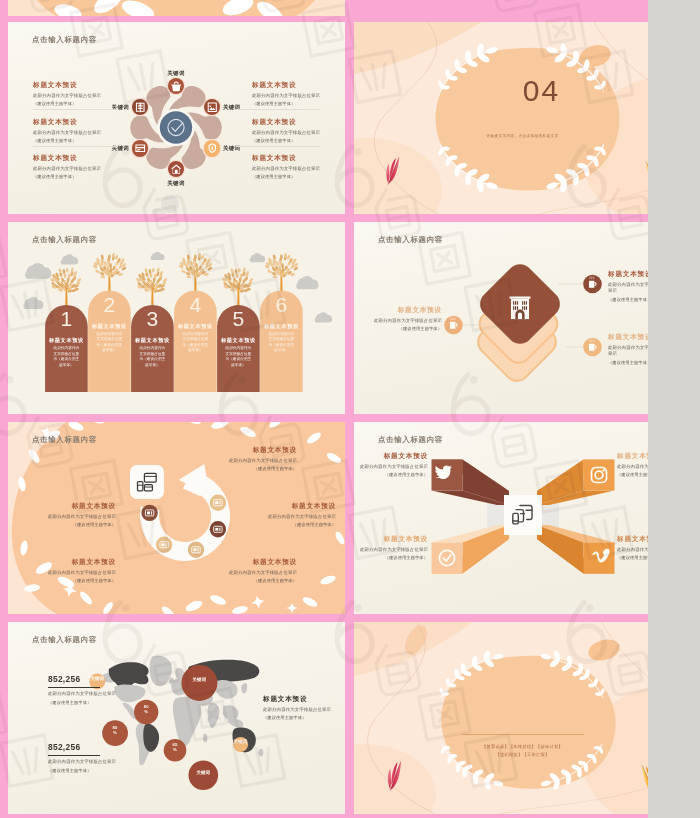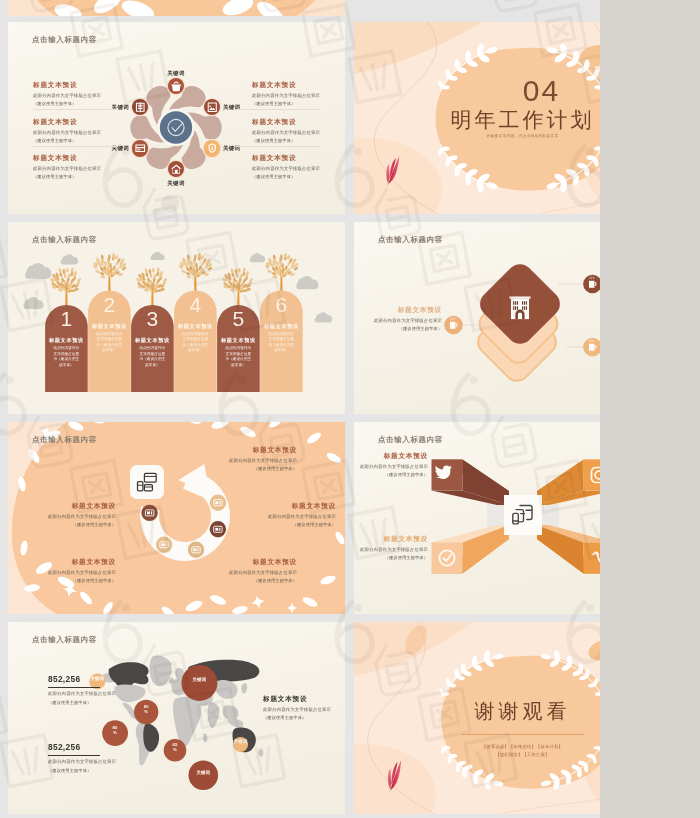--- a/index.html
+++ b/index.html
@@ -1,18 +1,18 @@
 <!DOCTYPE html>
 <html><head>
 <meta charset="utf-8">
 <title>PPT Template Preview</title>
 <style>
   html,body{margin:0;padding:0;}
   body{width:700px;height:818px;background:#d7d4cf;font-family:"Liberation Sans",sans-serif;overflow:hidden;}
-  #page{position:relative;width:600px;height:818px;overflow:hidden;background:#e5e5e5;}
+  #page{position:relative;width:648px;height:818px;overflow:hidden;background:#f9a8d4;}
   .slide{position:absolute;width:337px;height:192px;overflow:hidden;background:#f8f5ef;}
   .slide svg{display:block;position:absolute;top:0;left:0;}
   .wmlayer{position:absolute;top:0;left:0;width:700px;height:818px;pointer-events:none;z-index:60;opacity:.20;mix-blend-mode:multiply;}
   .sl-title{position:absolute;left:24px;top:13px;font-size:7.5px;font-weight:bold;color:#8b8075;letter-spacing:.6px;}
   .pw-ic{position:absolute;width:16.5px;height:16.5px;border-radius:50%;box-shadow:0 0 0 1.3px #fae0d2;}
   .pw-ic svg{width:16.5px;height:16.5px;display:block;}
   .pw-kw{position:absolute;font-size:5.5px;font-weight:bold;color:#3f3a34;letter-spacing:.3px;}
   .txtblk{position:absolute;width:94px;}
   .tb-t{font-size:6.6px;font-weight:bold;color:#a75c3e;letter-spacing:.8px;margin-bottom:2.6px;}
   .tb-b{font-size:4.4px;color:#5b554e;letter-spacing:.15px;line-height:1.5;}
@@ -265,21 +265,20 @@
           <path d="M1.6,6 L8,-57" stroke="#7a4234" stroke-width="0.5" fill="none" stroke-linecap="round"></path>
         </g>
         <g transform="translate(306,166) rotate(-20) scale(-0.52,0.52)">
           <path d="M2,4 C2.5,-10 3.5,-24 5,-35 C6,-44 7,-52 8.2,-57 C10.4,-48 12,-36 11.4,-23 C10.8,-11 6.5,-2 2,4 Z" fill="url(#fo1a)"></path>
           <path d="M1,3 C-3,-3 -7,-10 -9,-18 C-11,-26 -10.8,-33 -9,-38 C-6,-31 -2.5,-19 -0.2,-9 C0.5,-5 1,0 1,3 Z" fill="url(#fo1c)"></path>
           <path d="M0.8,-7 C-1.5,-17 -3,-29 -2.2,-39 C-1.5,-46 0.5,-51 2.2,-54 C2.8,-45 3.2,-31 2.9,-21 C2.6,-13 1.8,-9 0.8,-7 Z" fill="url(#fo1b)"></path>
           <path d="M1.6,6 L8,-57" stroke="#7a4234" stroke-width="0.5" fill="none" stroke-linecap="round"></path>
         </g>
       </svg>
     <div class="sec-num">04</div>
-    <div class="sec-head">明年工作计划</div>
     <div class="sec-sub">请替换文字内容，点击添加相关标题文字</div>
   </div>
 
   <div class="slide" id="s3" style="left:8px;top:222px;">
     <svg width="337" height="192" viewBox="0 0 337 192">
         <rect width="337" height="192" fill="#f6f2e8"></rect>
         <defs>
           <g id="tr1">
             <path d="M-1.15,0.5 L-0.8,-16 L0.8,-16 L1.15,0.5 Z" fill="#e8982f"></path>
             <path d="M0,-15.5 Q-2.2,-18.7 -7.9,-21.3" stroke="#e8982f" stroke-width="1.0" fill="none" stroke-linecap="round"></path>
@@ -849,21 +848,20 @@
           <path d="M0.8,-7 C-1.5,-17 -3,-29 -2.2,-39 C-1.5,-46 0.5,-51 2.2,-54 C2.8,-45 3.2,-31 2.9,-21 C2.6,-13 1.8,-9 0.8,-7 Z" fill="url(#fr1b)"></path>
           <path d="M1.6,6 L8,-57" stroke="#7a4234" stroke-width="0.5" fill="none" stroke-linecap="round"></path>
         </g>
         <g transform="translate(302,172) rotate(-18) scale(-0.55,0.55)">
           <path d="M2,4 C2.5,-10 3.5,-24 5,-35 C6,-44 7,-52 8.2,-57 C10.4,-48 12,-36 11.4,-23 C10.8,-11 6.5,-2 2,4 Z" fill="url(#fo1a)"></path>
           <path d="M1,3 C-3,-3 -7,-10 -9,-18 C-11,-26 -10.8,-33 -9,-38 C-6,-31 -2.5,-19 -0.2,-9 C0.5,-5 1,0 1,3 Z" fill="url(#fo1c)"></path>
           <path d="M0.8,-7 C-1.5,-17 -3,-29 -2.2,-39 C-1.5,-46 0.5,-51 2.2,-54 C2.8,-45 3.2,-31 2.9,-21 C2.6,-13 1.8,-9 0.8,-7 Z" fill="url(#fo1b)"></path>
           <path d="M1.6,6 L8,-57" stroke="#7a4234" stroke-width="0.5" fill="none" stroke-linecap="round"></path>
         </g>
       </svg>
-    <div class="thx-head">谢谢观看</div>
     <div class="thx-rule"></div>
     <div class="thx-tags">【教育说课】【年终总结】【新年计划】</div>
     <div class="thx-tags thx-tags2">【述职报告】【工作汇报】</div>
   </div>
 
   <div class="wmlayer"><svg width="700" height="818" viewBox="0 0 700 818">
         <defs>
           <g id="wmk" transform="scale(1.22)">
  <g transform="rotate(-11)" fill="none" stroke="#c6c2bb" stroke-width="4.2" stroke-linecap="round" stroke-linejoin="round">
    <path d="M20,1 C10,8 3,19 2,30 C1,41 7,49 16,49 C24,49 30,42 30,34 C30,26 24,20 16,20 C12,20 8,22 5,25"></path>

